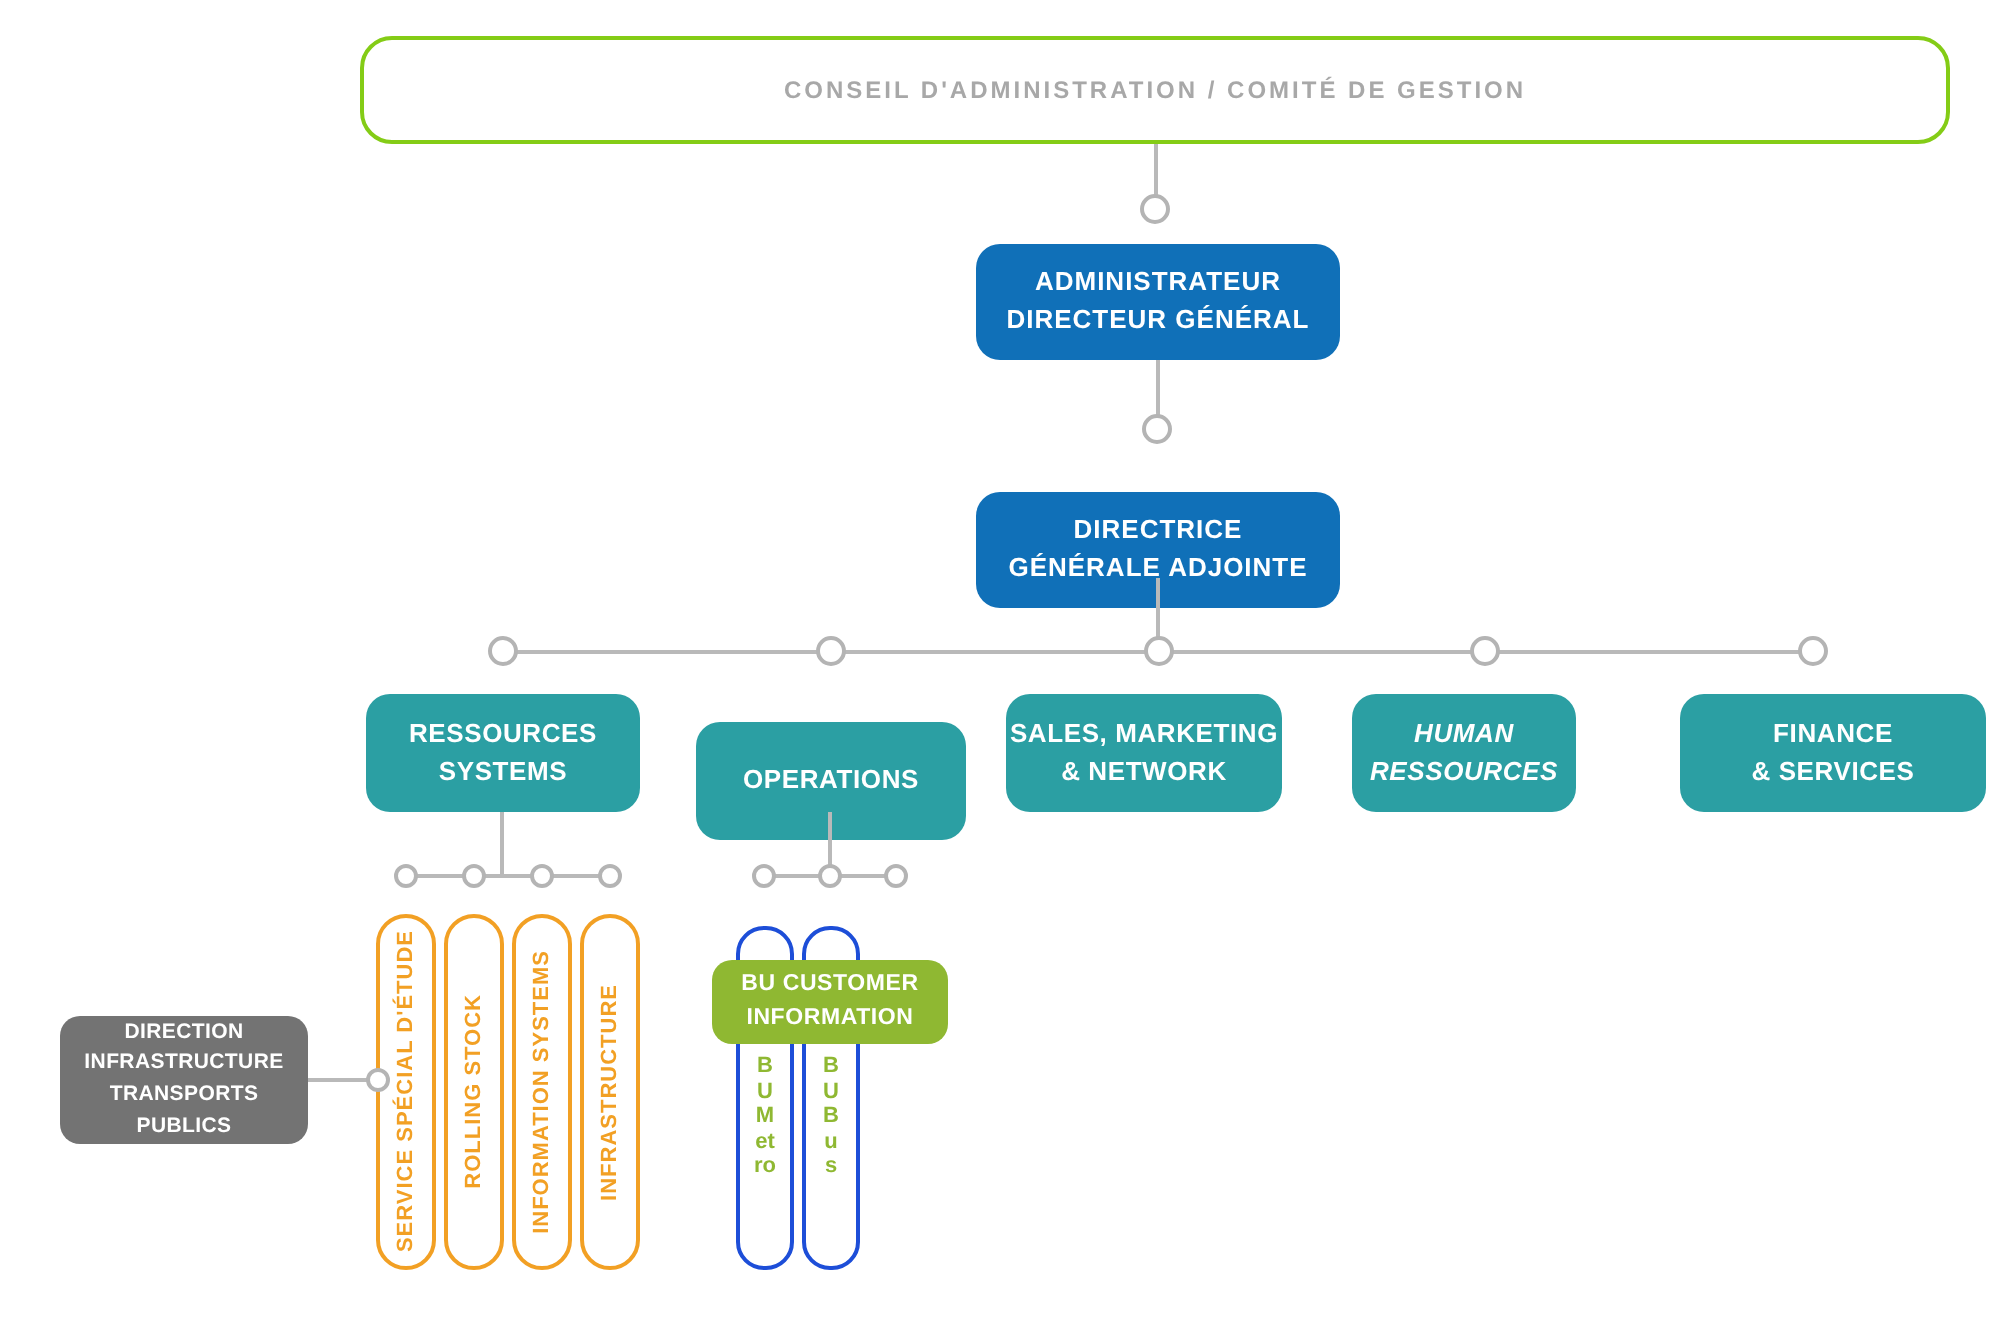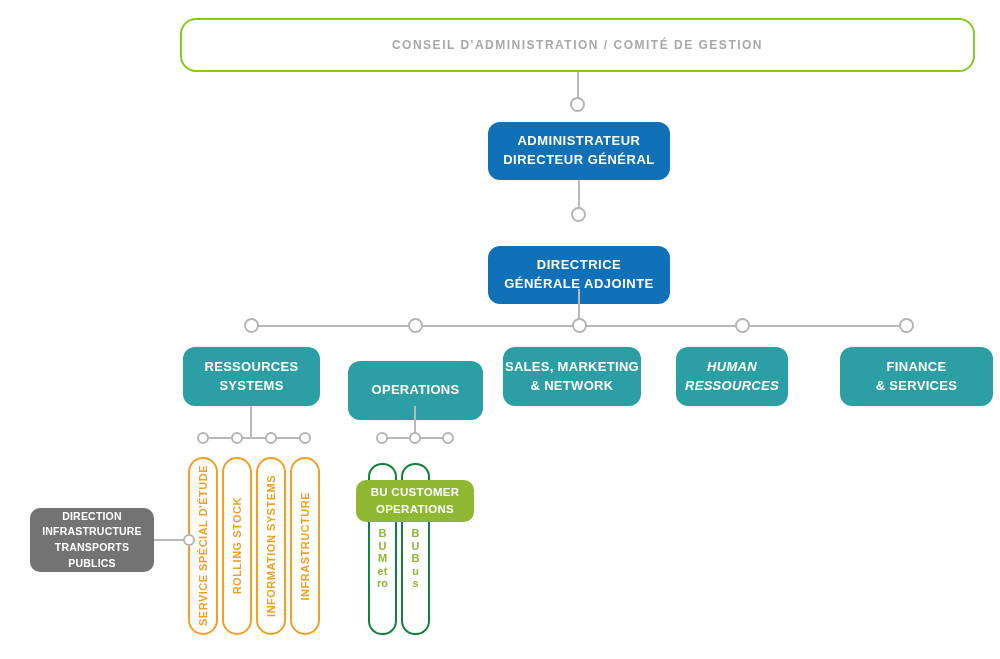--- a/index.html
+++ b/index.html
@@ -67,21 +67,21 @@
     transform: rotate(180deg);
     white-space: nowrap;
     color:#f2a024; font-weight:bold; font-size:11px; letter-spacing:0.5px;
   }
   .pill.p0 { left:188px; } .pill.p1 { left:222px; }
   .pill.p2 { left:256px; } .pill.p3 { left:290px; }
   
   .gpill {
     position:absolute; box-sizing:border-box;
     top:463px; width:29px; height:172px;
-    border:2px solid #15803d; border-radius:14px;
+    border:2px solid #1d4ed8; border-radius:14px;
     background:#ffffff; z-index:1;
   }
   .gpill .stack {
     display:block; width:12px; margin:62px auto 0;
     word-break:break-all;
     color:#8fb832; font-weight:bold; font-size:11px; line-height:12.5px;
     text-align:center;
   }
   .gpill.g0 { left:368px; } .gpill.g1 { left:401px; } .gpill.g2 { left:434px; }
   
@@ -167,15 +167,15 @@
   <div class="dot small" style="left:442px; top:432px;"></div>
 
   <div class="gpill g0">
     <span class="stack">BUMetro</span>
   </div>
   <div class="gpill g1">
     <span class="stack">BUBus</span>
   </div>
 
   <div class="node buhead">BU CUSTOMER
-OPERATIONS</div>
+INFORMATION</div>
 
 </div>
 
 </body></html>

